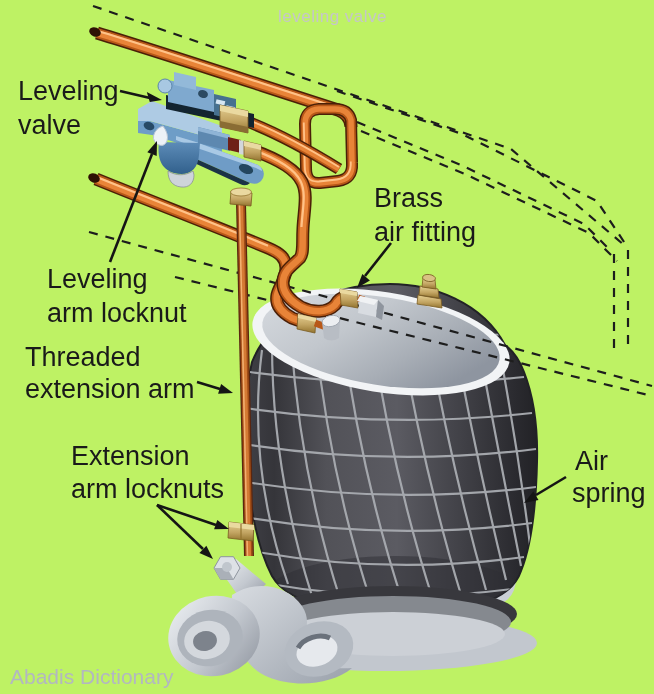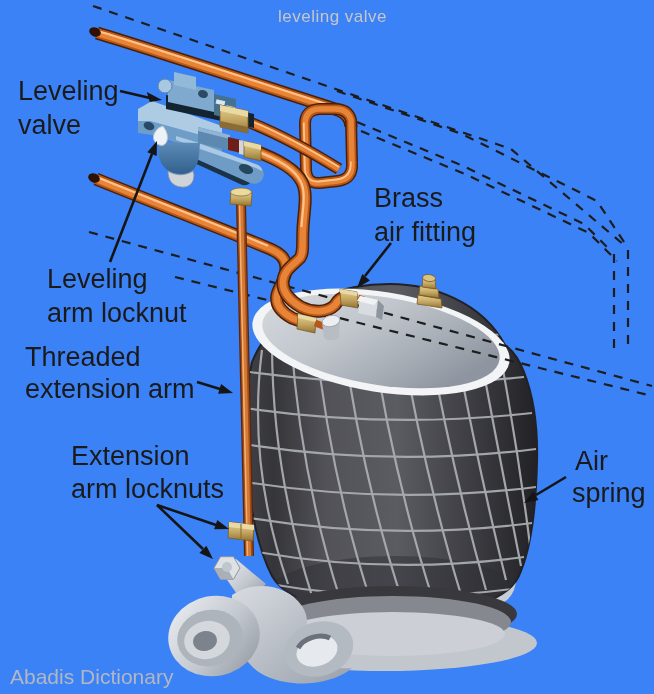--- a/index.html
+++ b/index.html
@@ -1,16 +1,16 @@
 <!DOCTYPE html>
 <html><head>
 <meta charset="utf-8">
 <style>
   html,body{margin:0;padding:0;background:#fff;}
-  .stage{position:relative;width:654px;height:694px;background:#3b82f6;overflow:hidden;
+  .stage{position:relative;width:654px;height:694px;background:#bef264;overflow:hidden;
          font-family:"Liberation Sans",sans-serif;}
   .stage svg{position:absolute;left:0;top:0;}
   text.callout{font-family:"Liberation Sans",sans-serif;font-size:27px;fill:#1a1a1a;}
   text.title{font-family:"Liberation Sans",sans-serif;font-size:17px;fill:#c5c6c8;letter-spacing:.5px;}
   text.watermark{font-family:"Liberation Sans",sans-serif;font-size:21px;fill:#b2b7c1;}
   .dash{fill:none;stroke:#1d1d1d;stroke-width:2.2;stroke-dasharray:9 8;}
   .arrowline{stroke:#151515;stroke-width:2.6;fill:none;}
   .arrowhead{fill:#151515;stroke:none;}
 </style>
 </head>

